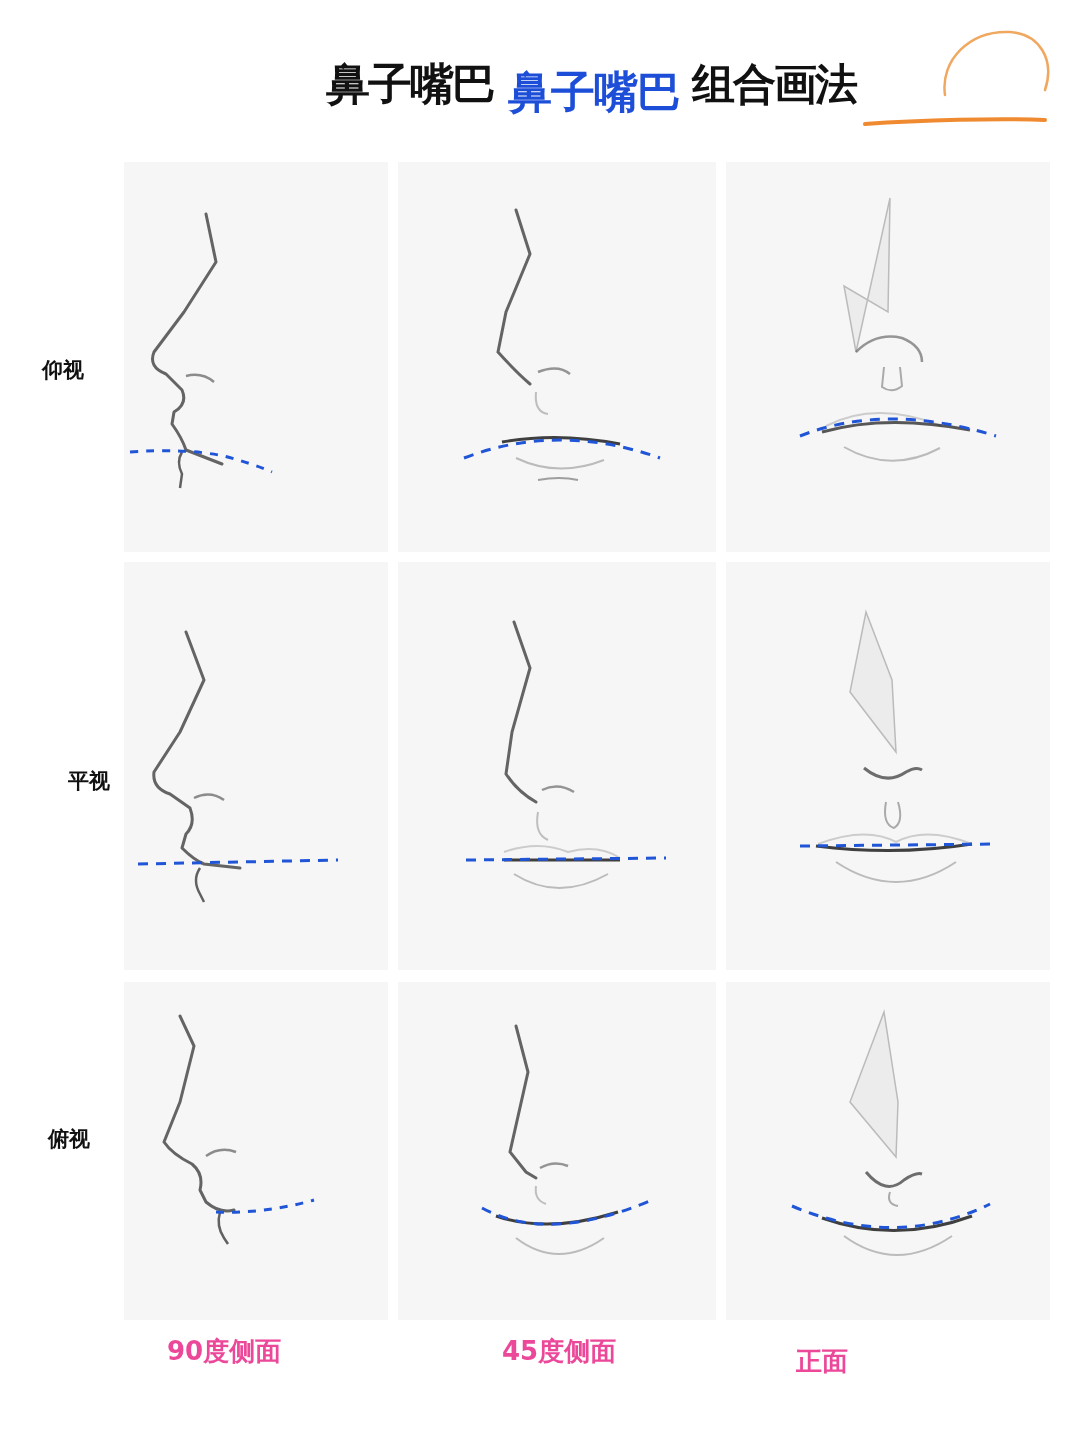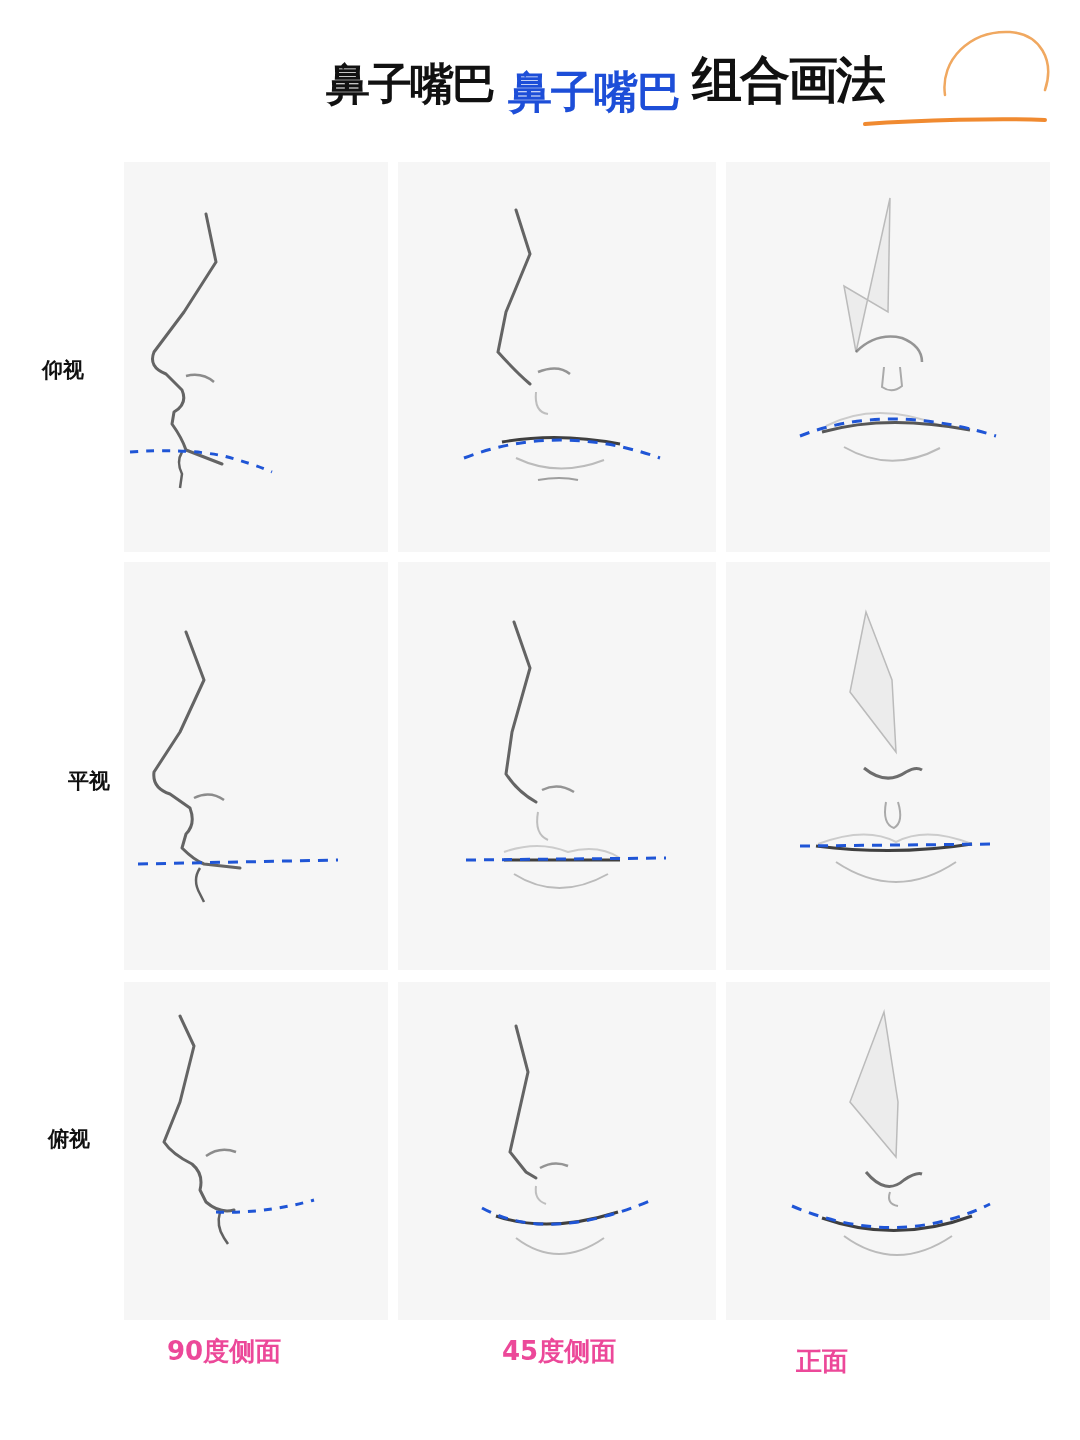--- a/index.html
+++ b/index.html
@@ -7,21 +7,21 @@
       width: 1080px; height: 1440px; background: #ffffff;
       position: relative; overflow: hidden;
       font-family: "DejaVu Sans", sans-serif;
     }
     .title {
       position: absolute; left: 326px; top: 44px; height: 80px;
       display: flex; align-items: flex-end; white-space: nowrap;
     }
     .title .t1 { font-size: 44px; font-weight: bold; color: #111; letter-spacing: -2px; margin-bottom: 10px; }
     .title .t2 { font-size: 44px; font-weight: bold; color: #1d4ed8; letter-spacing: -1px; margin: 4px 12px 2px 14px; }
-    .title .t3 { font-size: 50px; font-weight: bold; color: #111; letter-spacing: -2px; margin-bottom: 10px; }
+    .title .t3 { font-size: 43px; font-weight: bold; color: #111; letter-spacing: -2px; margin-bottom: 10px; }
     .title-deco { position: absolute; left: 850px; top: 20px; width: 210px; height: 120px; }
 
     .panel {
       position: absolute; background: #f6f6f6;
     }
     .panel svg { position: absolute; left: 0; top: 0; width: 100%; height: 100%; }
     .row-label {
       position: absolute; font-size: 21px; font-weight: bold; color: #111; white-space: nowrap;
     }
     .col-label {

